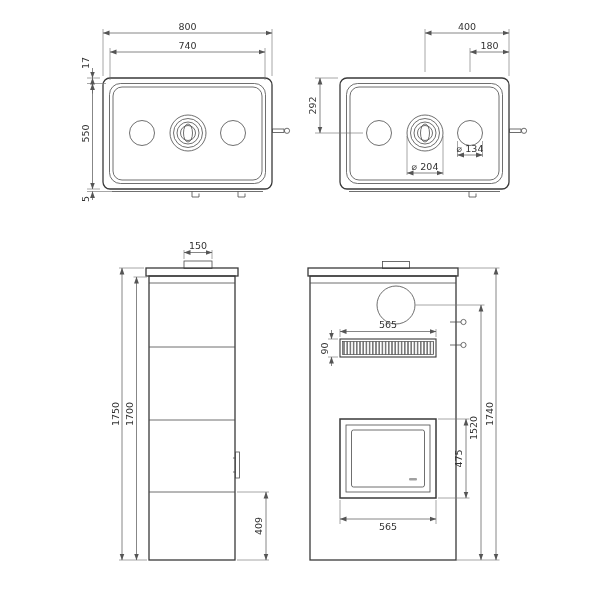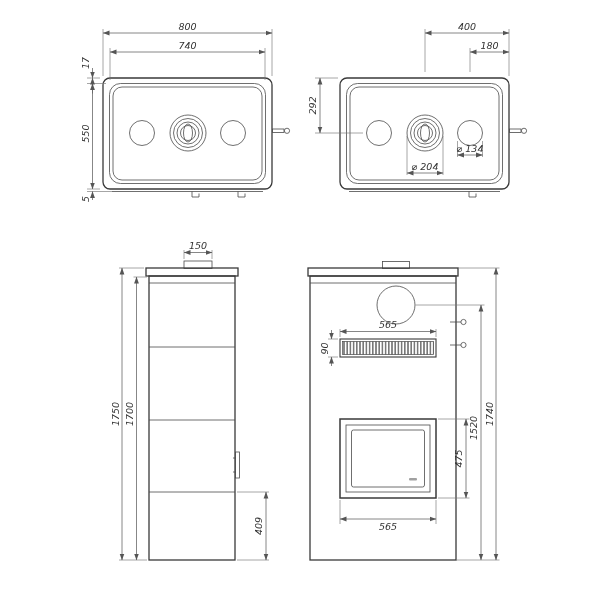--- a/index.html
+++ b/index.html
@@ -1,17 +1,17 @@
 <!DOCTYPE html>
 <html><head>
 <meta charset="utf-8">
 <style>
   html,body{margin:0;padding:0;background:#ffffff;}
   .stage{width:556px;height:600px;background:#ffffff;position:relative;margin:0;
-         font-family:"DejaVu Sans", sans-serif;font-style:italic;}
+         font-family:"DejaVu Sans", sans-serif;}
   svg text{font-family:"DejaVu Sans", sans-serif;font-size:9.5px;fill:#333;}
   .outline{fill:none;stroke:#3a3a3a;stroke-width:1.3;}
   .med{fill:none;stroke:#3a3a3a;stroke-width:1.1;}
   .thin{fill:none;stroke:#4a4a4a;stroke-width:0.8;}
   .dim{stroke:#5f5f5f;stroke-width:0.75;fill:none;}
   .ext{stroke:#767676;stroke-width:0.65;fill:none;}
 </style>
 </head>
 <body>
 

